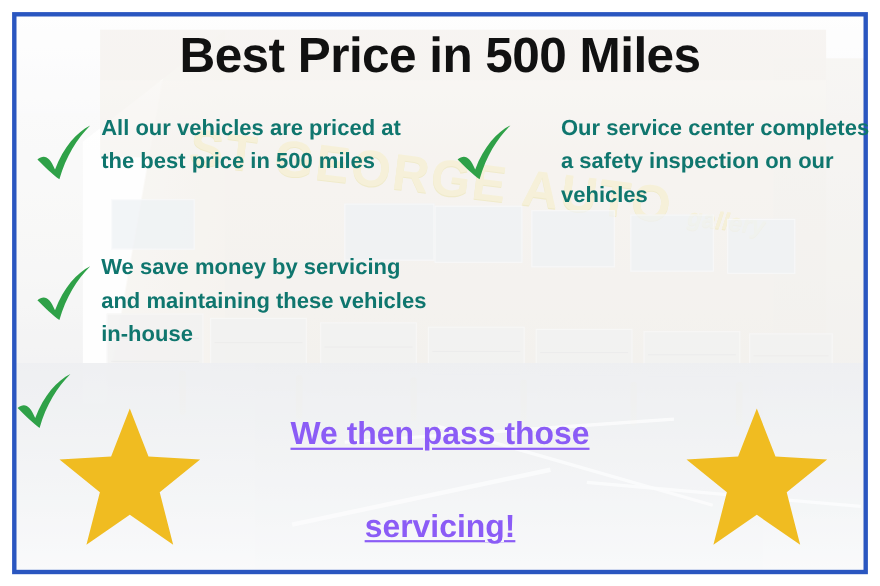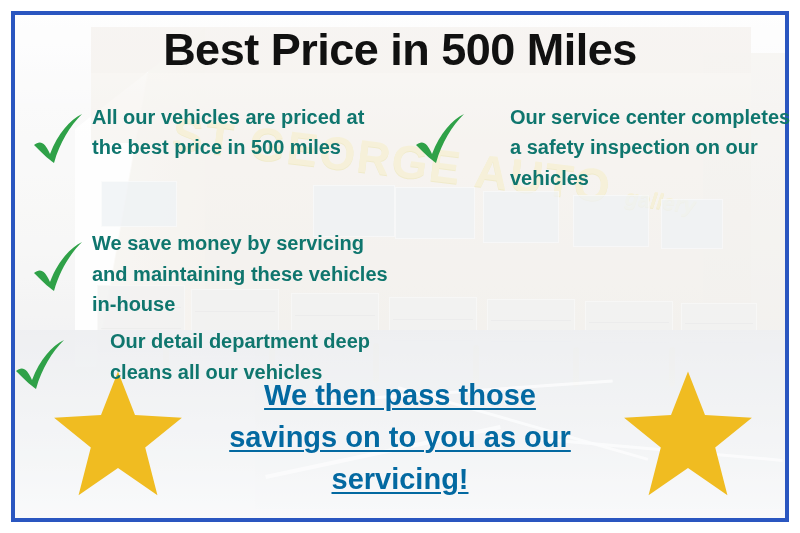--- a/index.html
+++ b/index.html
@@ -209,21 +209,21 @@
   .row2 { margin-top: 28px; flex-direction: column; }
 
   
   .closing {
     position: absolute;
     left: 178px; top: 375px;
     width: 444px;
     text-align: center;
     font-size: 29px;
     font-weight: bold;
-    color: #0369a1;
+    color: #8b5cf6;
     line-height: 1.44;
   }
   .closing span {
     text-decoration: underline;
     text-decoration-thickness: 2px;
     text-underline-offset: 3px;
   }
 
   
   .star {
@@ -330,26 +330,25 @@
           </div>
           <div class="btext">We save money by servicing and maintaining these vehicles in-house</div>
         </div>
 
         <div class="bullet col-right r2">
           <div class="check">
             <svg width="60" height="62" viewBox="0 0 60 62" aria-hidden="true">
               <path d="M6 36 C12 31 17 33 22 45 C30 24 42 11 54 5 C42 17 32 33 26 54 C20 50 12 42 6 36 Z" fill="#2fa148"></path>
             </svg>
           </div>
-          <div class="btext">Our detail department deep cleans all our vehicles</div>
         </div>
       </div>
 
     </div>
 
     <div class="closing">
       <span>We then pass those</span><br>
-      <span>savings on to you as our</span><br>
+      <br>
       <span>servicing!</span>
     </div>
 
   </div>
 </div>
 
 </body></html>

